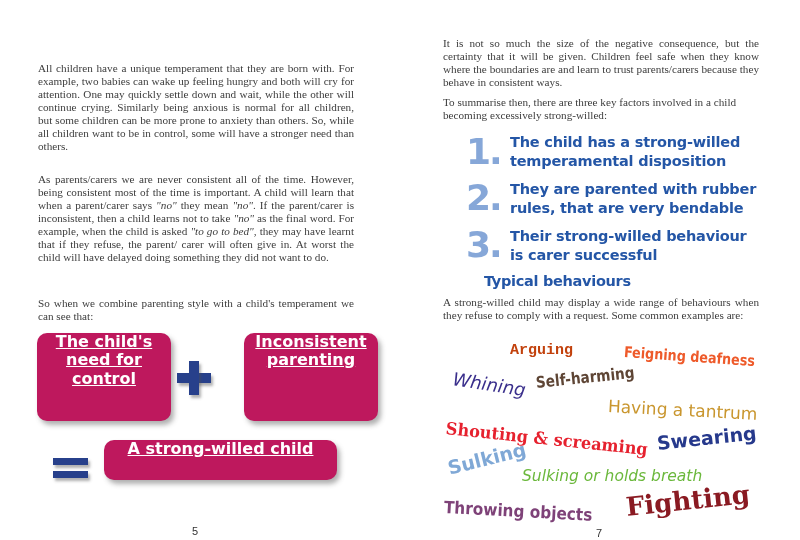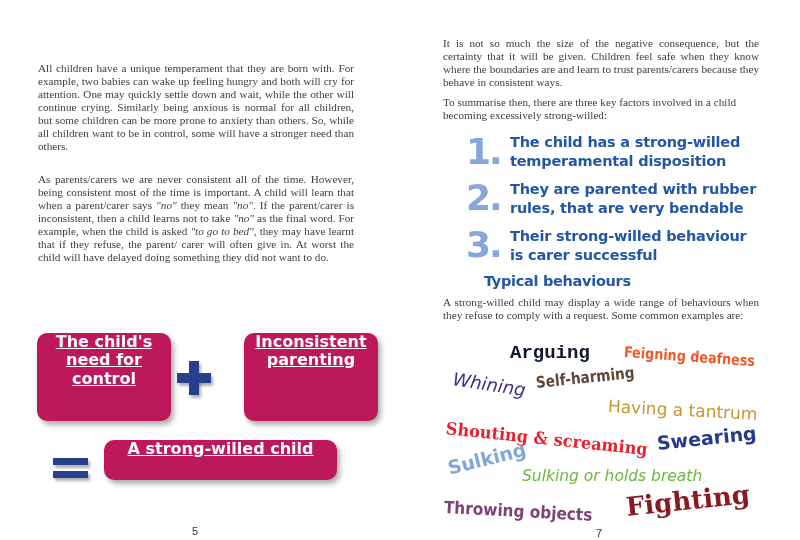--- a/index.html
+++ b/index.html
@@ -88,20 +88,21 @@
 
 <div class="page page-left">
 
 
   <p class="body-text" style="left:38px; top:62px; width:316px;">All children have a unique temperament that they are born with. For example, two babies can wake up feeling hungry and both will cry for attention. One may quickly settle down and wait, while the other will continue crying. Similarly being anxious is normal for all children, but some children can be more prone to anxiety than others. So, while all children want to be in control, some will have a stronger need than others.</p>
 
   <p class="body-text" style="left:38px; top:173px; width:316px;">
     <span>As parents/carers we are never consistent all of the time. However, being consistent most of the time is important. A child will learn that when a parent/carer says </span><em>"no"</em><span> they mean </span><em>"no"</em><span>. If the parent/carer is inconsistent, then a child learns not to take </span><em>"no"</em><span> as the final word. For example, when the child is asked </span><em>"to go to bed"</em><span>, they may have learnt that if they refuse, the parent/ carer will often give in. At worst the child will have delayed doing something they did not want to do.</span>
   </p>
 
+  <p class="body-text" style="left:38px; top:297px; width:316px;">So when we combine parenting style with a child's temperament we can see that:</p>
 
   <div class="eq-box" style="left:37px; top:333px; width:134px; height:88px; font-size:16px; padding:0 10px;">
     <span>The child's need for control</span>
   </div>
 
   <div style="position:absolute; left:177px; top:361px; width:34px; height:34px;">
     <div class="operator" style="left:0; top:12px; width:34px; height:10px;"></div>
     <div class="operator" style="left:12px; top:0; width:10px; height:34px;"></div>
   </div>
 
@@ -143,21 +144,21 @@
       <span class="num-text" style="left:110px; top:227px;">Their strong-willed behaviour</span>
       <span class="num-text" style="left:110px; top:246px;">is carer successful</span>
     </div>
   </div>
 
   <h2 class="heading" style="left:43px; top:273px; font-size:14.5px;margin-left:41px;">Typical behaviours</h2>
 
   <p class="body-text" style="left:43px; top:296px; width:316px;">A strong-willed child may display a wide range of behaviours when they refuse to comply with a request. Some common examples are:</p>
 
   <div>
-    <span class="word" style="left:110px; top:342px; font-family:'Liberation Mono','DejaVu Sans Mono',monospace; font-weight:bold; font-size:19px; color:#0f172a;">Arguing</span>
+    <span class="word" style="left:110px; top:342px; font-family:'Liberation Mono','DejaVu Sans Mono',monospace; font-weight:bold; font-size:15px; color:#c2410c;">Arguing</span>
     <span class="word" style="left:224px; top:343px; font-family:'DejaVu Sans','Liberation Sans',sans-serif; font-weight:bold; font-size:15px; color:#ee5a2a; transform:rotate(4deg) scaleX(0.85);">Feigning deafness</span>
     <span class="word" style="left:53px; top:368px; font-family:'DejaVu Sans','Liberation Sans',sans-serif; font-style:italic; font-size:18px; color:#3a2f8c; transform:rotate(9deg);">Whining</span>
     <span class="word" style="left:136px; top:373px; font-family:'DejaVu Sans','Liberation Sans',sans-serif; font-weight:bold; font-size:16px; color:#5e4535; transform:rotate(-6deg) scaleX(0.85);">Self-harming</span>
     <span class="word" style="left:208px; top:396px; font-family:'DejaVu Sans','Liberation Sans',sans-serif; font-size:17px; color:#c9962e; transform:rotate(3deg);">Having a tantrum</span>
     <span class="word" style="left:46px; top:418px; font-family:'DejaVu Serif','Liberation Serif',serif; font-weight:bold; font-size:17px; color:#e6212e; transform:rotate(6deg) scaleX(0.95);">Shouting &amp; screaming</span>
     <span class="word" style="left:257px; top:432px; font-family:'DejaVu Sans','Liberation Sans',sans-serif; font-weight:bold; font-size:19px; color:#26398c; transform:rotate(-6deg);">Swearing</span>
     <span class="word" style="left:48px; top:457px; font-family:'DejaVu Sans','Liberation Sans',sans-serif; font-weight:bold; font-size:19px; color:#7fa8d6; transform:rotate(-14deg);">Sulking</span>
     <span class="word" style="left:122px; top:467px; font-family:'DejaVu Sans','Liberation Sans',sans-serif; font-style:italic; font-size:15.5px; color:#6bb83c;">Sulking or holds breath</span>
     <span class="word" style="left:44px; top:497px; font-family:'DejaVu Sans','Liberation Sans',sans-serif; font-weight:bold; font-size:17px; color:#7e4278; transform:rotate(3deg) scaleX(0.9);">Throwing objects</span>
     <span class="word" style="left:226px; top:492px; font-family:'DejaVu Serif','Liberation Serif',serif; font-weight:bold; font-size:26px; color:#8a1a22; transform:rotate(-6deg);">Fighting</span>

